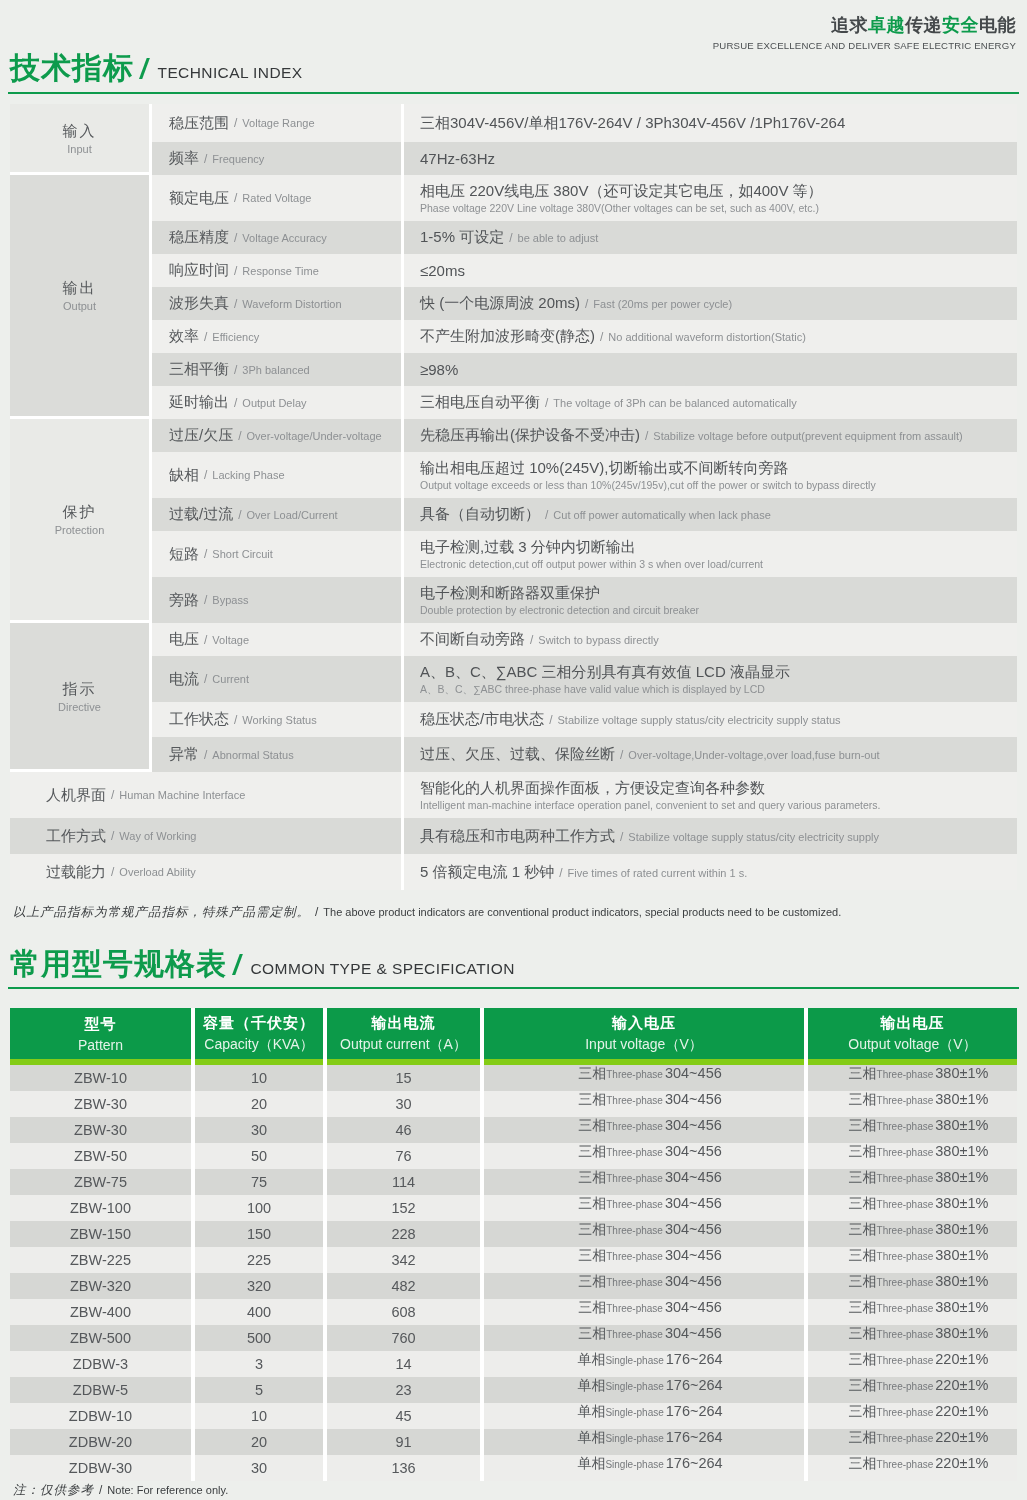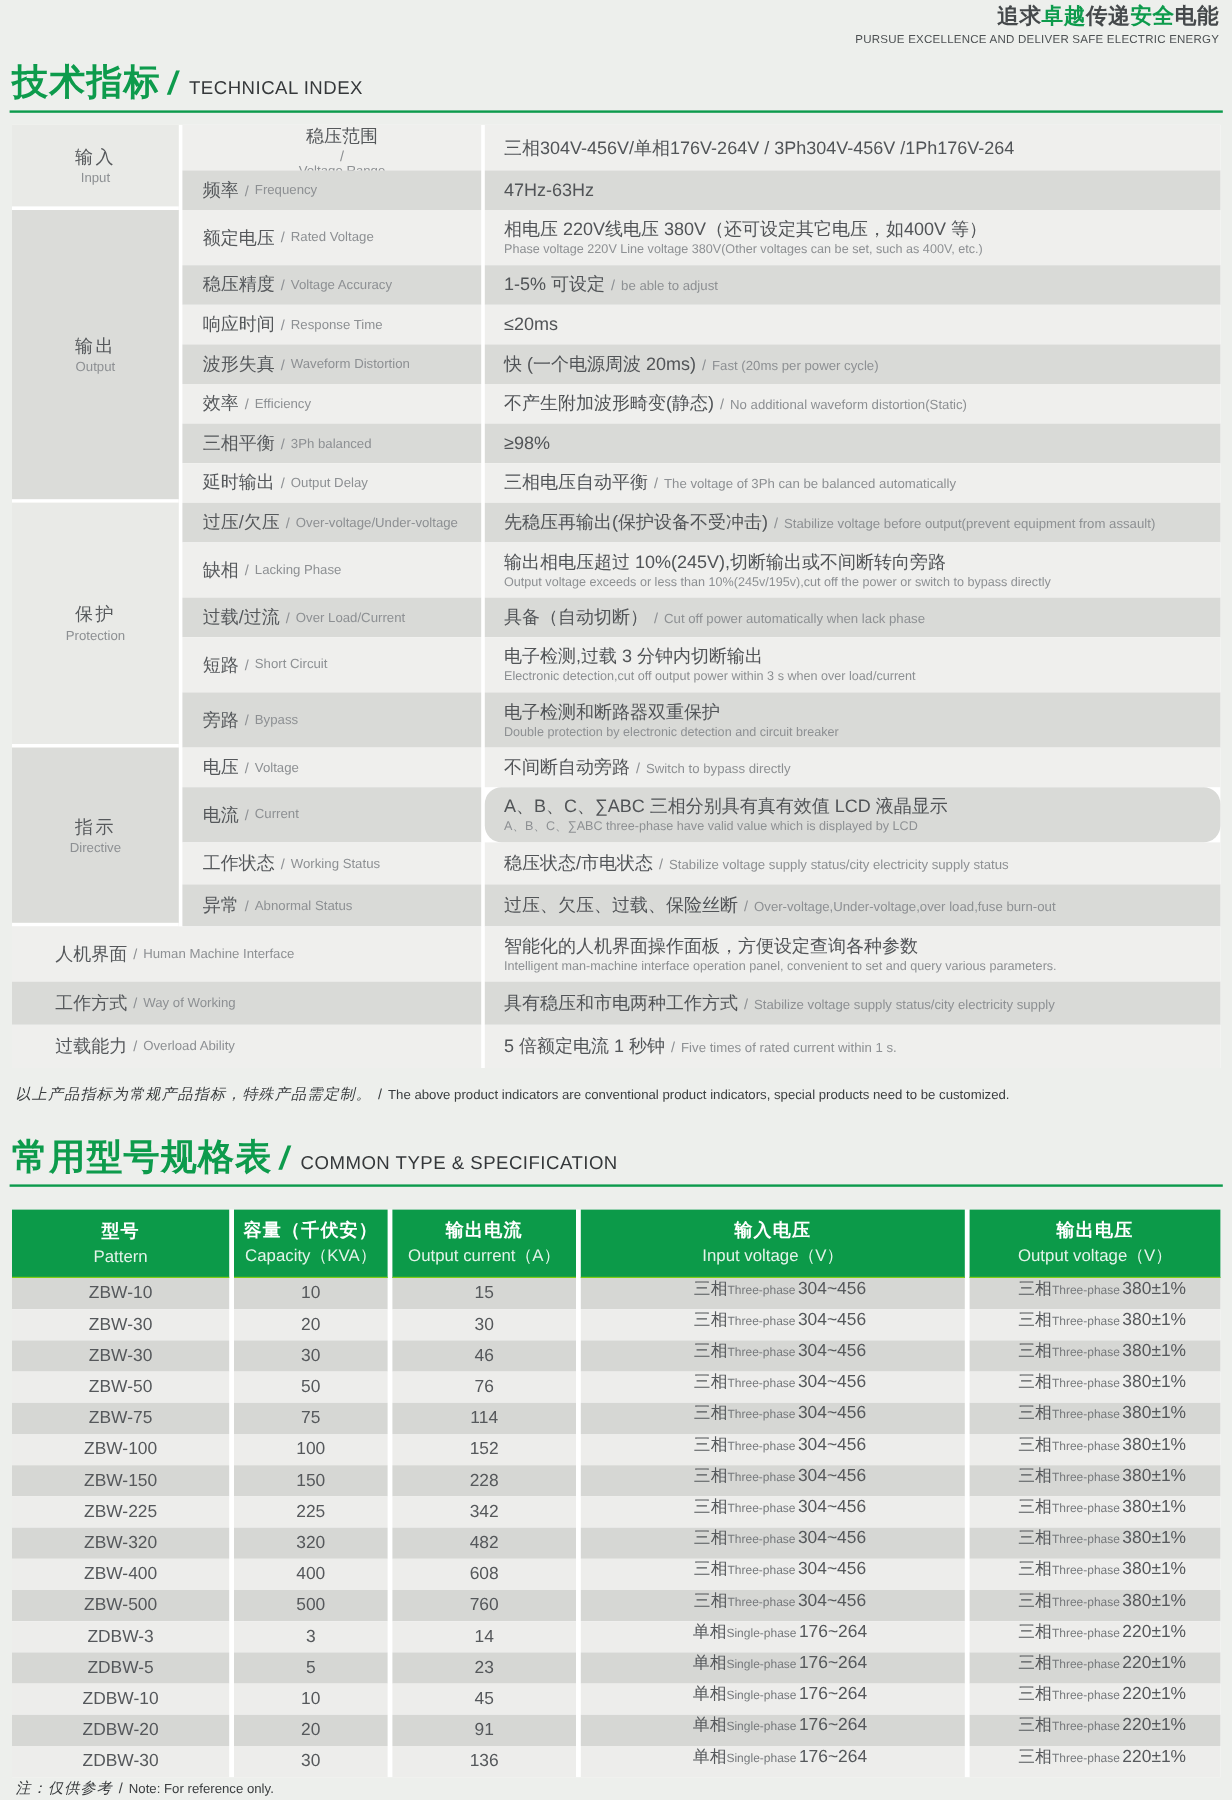--- a/index.html
+++ b/index.html
@@ -1,20 +1,20 @@
 <!DOCTYPE html>
 <html><head>
 <meta charset="utf-8">
 <style>
   html,body{margin:0;padding:0;}
   .page{position:relative;width:1027px;height:1500px;background:#edefec;overflow:hidden;
         font-family:"Liberation Sans","DejaVu Sans",sans-serif;}
 
   
-  .tagline{position:absolute;top:1px;right:11px;text-align:right;}
+  .tagline{position:absolute;top:13px;right:11px;text-align:right;}
   .tagline-cn{font-size:18px;font-weight:700;color:#45494b;letter-spacing:.5px;}
   .tagline-cn .g{color:#0d9b4c;}
   .tagline-en{margin-top:3px;font-size:9.6px;color:#4c5052;letter-spacing:.2px;}
 
   
   .sec-title{position:absolute;left:10px;display:flex;align-items:baseline;}
   .t1{top:48px;} .t2{top:944px;}
   .sec-title .cn{font-size:30px;font-weight:700;color:#0d9b4c;letter-spacing:1px;}
   .sec-title .slash{font-size:27px;font-weight:700;color:#0d9b4c;font-style:italic;margin:0 10px 0 6px;}
   .sec-title .en{font-size:15.5px;color:#35383a;letter-spacing:.4px;}
@@ -50,21 +50,21 @@
   .note-cn{font-family:"Liberation Serif","DejaVu Serif",serif;font-style:italic;
            font-size:12.5px;color:#3a3d3f;letter-spacing:1px;}
   .note-sep{margin:0 5px;color:#3a3d3f;font-size:12px;}
   .note-en{font-size:11px;color:#3a3d3f;}
 
   
   .spec-table{position:absolute;top:1008px;left:10px;width:1007px;display:grid;
               grid-template-columns:181px 128px 153px 320px 1fr;column-gap:4px;
               grid-template-rows:57px;grid-auto-rows:26px;background:#fff;}
   .sh{background:#0c9a49;display:flex;flex-direction:column;align-items:center;justify-content:center;
-      border-bottom:1px solid #84cc16;}
+      border-bottom:6px solid #84cc16;}
   .h-cn{font-size:15px;font-weight:700;color:#fff;letter-spacing:1px;}
   .h-en{font-size:14px;color:#e4f3e9;margin-top:3px;}
   .sc{display:flex;align-items:center;justify-content:center;font-size:14.5px;color:#55585b;}
   .sc-light{background:#ededeb;} .sc-dark{background:#d6d7d4;}
   .ph-cn{font-size:14px;color:#55585b;}
   .ph-en{font-size:10px;color:#76797c;}
   .ph-num{font-size:14.5px;color:#55585b;margin-left:2px;}
   .vcell{align-items:baseline;padding-left:12px;}
 </style>
 </head>
@@ -94,21 +94,21 @@
         <div class="c-en">Output</div>
       </div>
       <div class="cat cat-light" style="grid-area: 10 / 1 / span 5;">
         <div class="c-cn">保护</div>
         <div class="c-en">Protection</div>
       </div>
       <div class="cat cat-dark" style="grid-area: 15 / 1 / span 4;">
         <div class="c-cn">指示</div>
         <div class="c-en">Directive</div>
       </div>
-      <div class="param light" style="grid-area: 1 / 2; flex-direction: column;">
+      <div class="param light" style="grid-area: 1 / 2;">
         <span class="p-cn">稳压范围</span>
         <span class="p-sep">/</span>
         <span class="p-en">Voltage Range</span>
       </div>
       <div class="val light" style="grid-area: 1 / 3;">
         <div class="v-line">
           <span class="v-cn">三相304V-456V/单相176V-264V / 3Ph304V-456V /1Ph176V-264</span>
         </div>
       </div>
       <div class="param dark" style="grid-area: 2 / 2;">
@@ -259,21 +259,21 @@
           <span class="v-cn">不间断自动旁路</span>
           <span class="v-sep">/</span>
           <span class="v-en-inline">Switch to bypass directly</span>
         </div>
       </div>
       <div class="param dark" style="grid-area: 16 / 2;">
         <span class="p-cn">电流</span>
         <span class="p-sep">/</span>
         <span class="p-en">Current</span>
       </div>
-      <div class="val dark" style="grid-area: 16 / 3; border-radius: 14px;">
+      <div class="val dark" style="grid-area: 16 / 3;">
         <div class="v-cn">A、B、C、∑ABC 三相分别具有真有效值 LCD 液晶显示</div>
         <div class="v-en-sub">A、B、C、∑ABC three-phase have valid value which is displayed by LCD</div>
       </div>
       <div class="param light" style="grid-area: 17 / 2;">
         <span class="p-cn">工作状态</span>
         <span class="p-sep">/</span>
         <span class="p-en">Working Status</span>
       </div>
       <div class="val light" style="grid-area: 17 / 3;">
         <div class="v-line">

